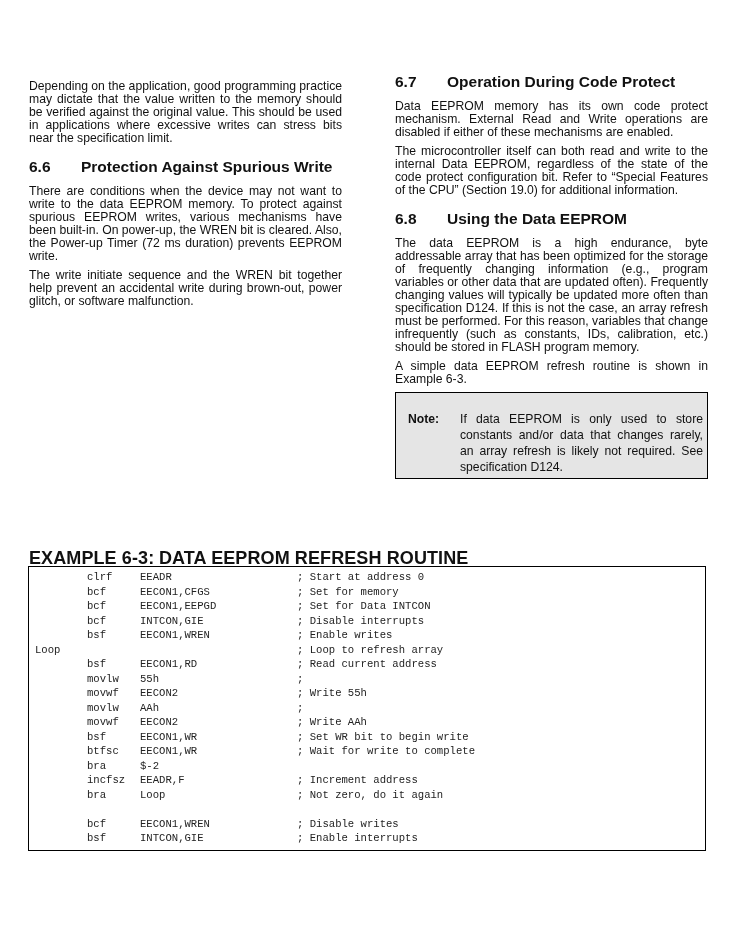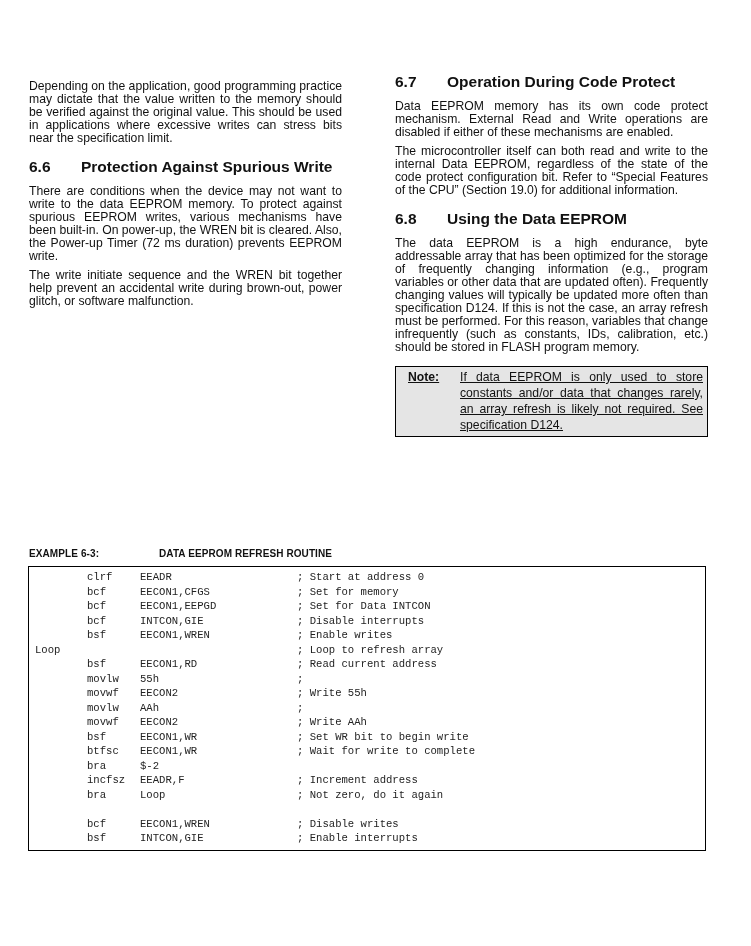--- a/index.html
+++ b/index.html
@@ -18,27 +18,27 @@
     .para {
       font-size: 12.2px; line-height: 13px; text-align: justify; margin: 0;
       color: #111;
     }
     .gap-h { height: 8px; }
     .gap-p { height: 6px; }
     .gap-s { height: 12px; }
     .note {
       background: #e5e5e5; border-top: 1.5px solid #000; border-bottom: 1.5px solid #000;
       border-left: 1px solid #000; border-right: 1px solid #000;
-      display: flex; padding: 2px 4px 3px 12px; margin-top: 6px;
-      font-size: 12.2px; line-height: 16px; text-decoration: underline;
+      display: flex; padding: 18px 4px 3px 12px; margin-top: 6px;
+      font-size: 12.2px; line-height: 16px;
     }
     .note-label { font-weight: bold; width: 52px; flex: none; }
     .note-text { text-align: justify; flex: 1; }
     .example-title {
-      position: absolute; left: 29px; top: 548px; font-weight: bold; font-size: 10px;
+      position: absolute; left: 29px; top: 548px; font-weight: bold; font-size: 18px;
       display: flex; letter-spacing: 0.1px;
     }
     .ex-label { width: 130px; }
     .code-box {
       position: absolute; left: 28px; top: 566px; width: 678px; height: 285px;
       border: 1.2px solid #000; box-sizing: border-box;
     }
     .code-lines { position: absolute; left: 6px; top: 3px; }
     .code-line {
       font-family: "Liberation Mono", monospace; font-size: 10.6px; line-height: 14.5px;
@@ -77,20 +77,21 @@
   <div class="gap-p"></div>
   <p class="para">The microcontroller itself can both read and write to the internal Data EEPROM, regardless of the state of the code protect configuration bit. Refer to “Special Features of the CPU” (Section 19.0) for additional information.</p>
   <div class="gap-s"></div>
   <h2 class="sec-head">
     <span class="sec-num">6.8</span>
     <span>Using the Data EEPROM</span>
   </h2>
   <div class="gap-h"></div>
   <p class="para">The data EEPROM is a high endurance, byte addressable array that has been optimized for the storage of frequently changing information (e.g., program variables or other data that are updated often). Frequently changing values will typically be updated more often than specification D124. If this is not the case, an array refresh must be performed. For this reason, variables that change infrequently (such as constants, IDs, calibration, etc.) should be stored in FLASH program memory.</p>
   <div class="gap-p"></div>
+  <p class="para">A simple data EEPROM refresh routine is shown in Example 6-3.</p>
   <div class="note">
     <span class="note-label">Note:</span>
     <span class="note-text">If data EEPROM is only used to store constants and/or data that changes rarely, an array refresh is likely not required. See specification D124.</span>
   </div>
 </div>
 
 <div class="example-title">
   <span class="ex-label">EXAMPLE 6-3:</span>
   <span>DATA EEPROM REFRESH ROUTINE</span>
 </div>

